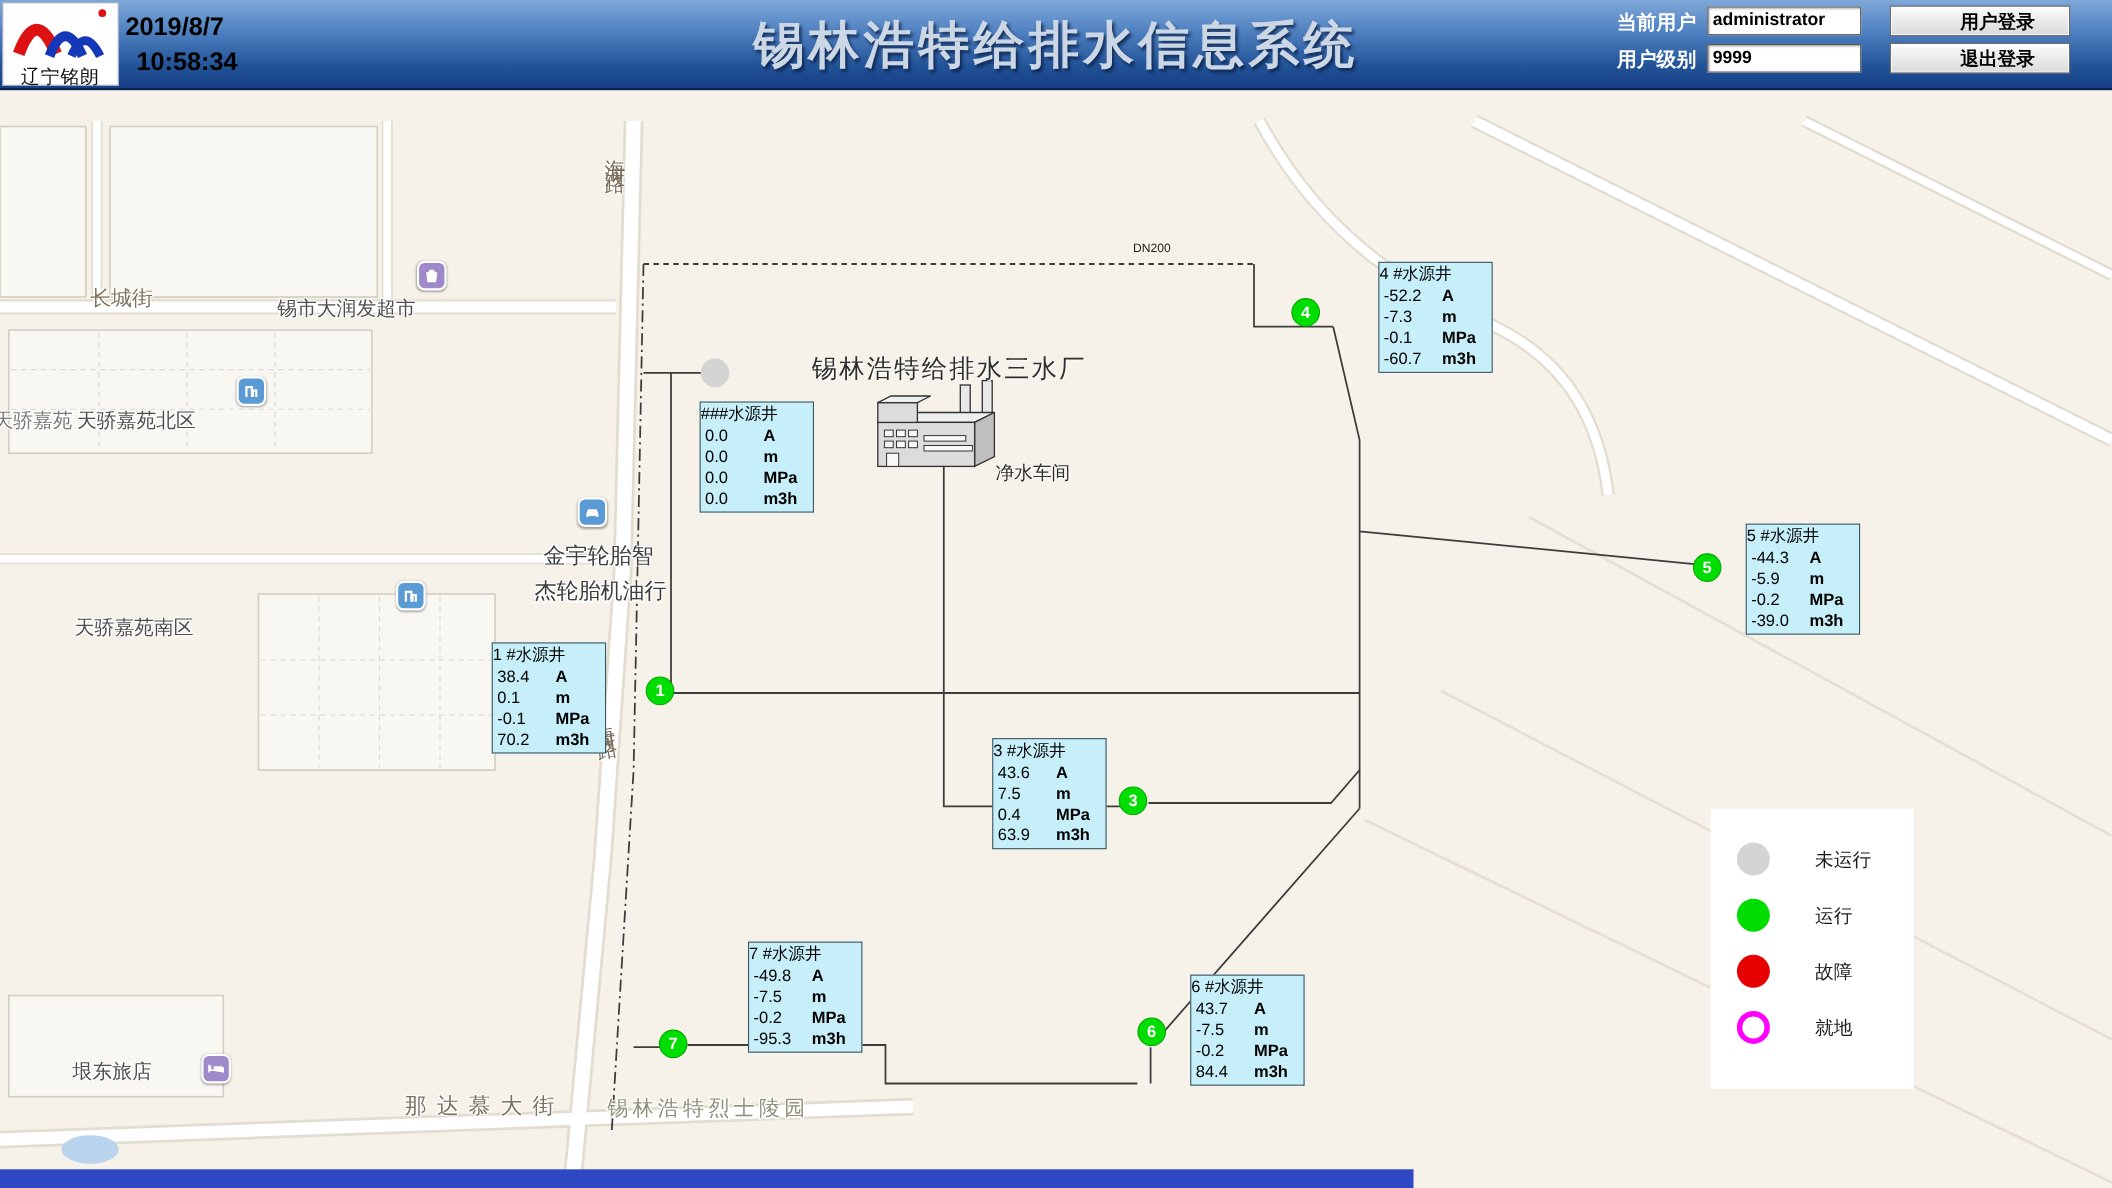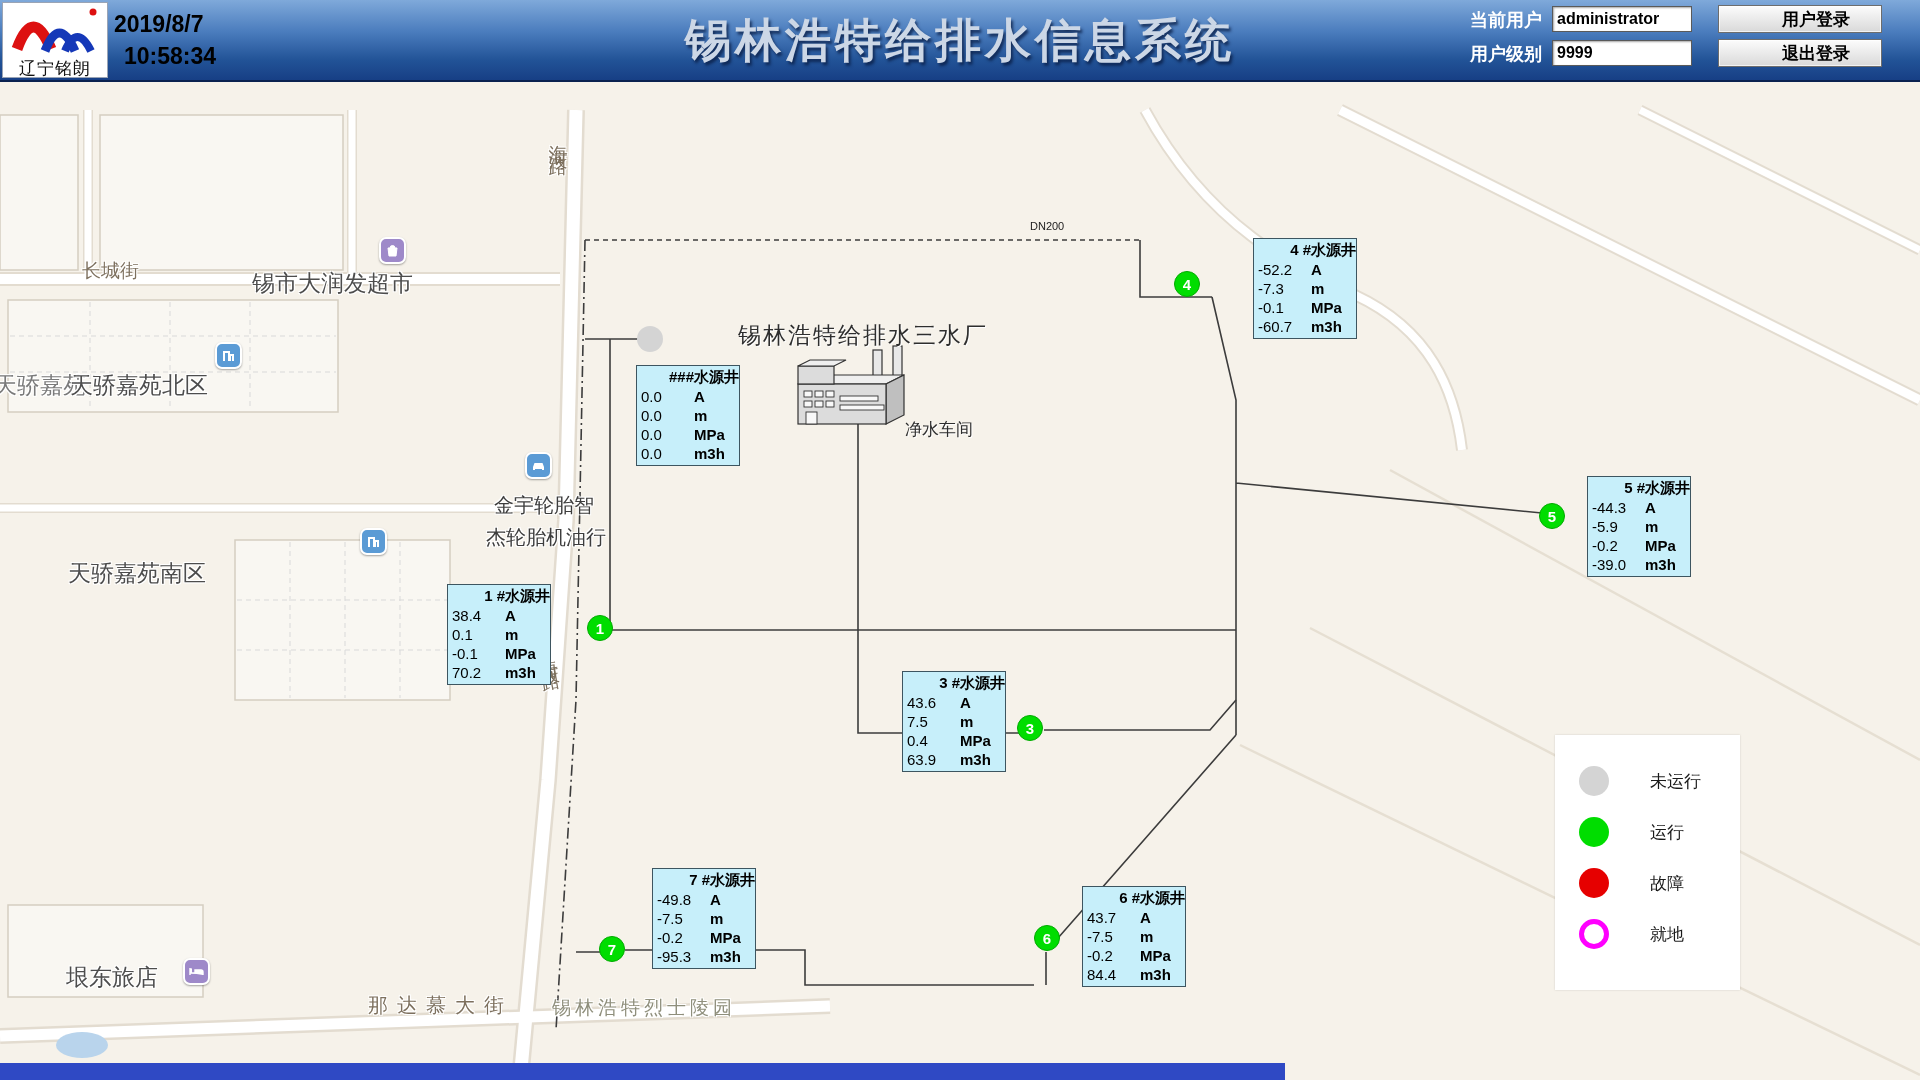--- a/index.html
+++ b/index.html
@@ -25,31 +25,31 @@
            border:1px solid #6d6d6d;box-shadow:inset 0 0 0 1px #ffffffaa;box-sizing:border-box;
            font-weight:bold;font-size:17px;color:#000;display:flex;align-items:center;justify-content:center;cursor:pointer;padding-left:32px;}
   
   #nav{position:absolute;left:0;top:82px;width:1920px;height:28px;background:#5d90ca;
        border-top:1px solid #2a5ca0;box-sizing:border-box;}
   .nav-item{position:absolute;top:4px;font-size:17px;font-weight:bold;color:#000;cursor:pointer;white-space:nowrap;}
   .nav-item.active{color:#00cc00;}
   
   #map-bg{position:absolute;left:0;top:110px;width:1920px;height:970px;background:#f6f2ea;}
   #overlay{position:absolute;left:0;top:0;width:1920px;height:1080px;pointer-events:none;}
-  .maplabel{position:absolute;color:#4d4d4d;font-size:23px;white-space:nowrap;
+  .maplabel{position:absolute;color:#4d4d4d;font-size:18px;white-space:nowrap;
             text-shadow:1px 1px 0 #fff,-1px 1px 0 #fff,1px -1px 0 #fff,-1px -1px 0 #fff;}
   .street{color:#7d705e;font-size:19px;}
   .vert{writing-mode:vertical-rl;letter-spacing:6px;}
   .plant-title{position:absolute;left:738px;top:320px;font-size:23px;color:#2e2e2e;letter-spacing:2px;
                text-shadow:1px 1px 0 #fff;}
   .workshop{position:absolute;left:905px;top:418px;font-size:17px;color:#2e2e2e;text-shadow:1px 1px 0 #fff;}
   .dn{position:absolute;left:1030px;top:220px;font-size:11px;color:#222;}
   
   .panel{position:absolute;width:104px;background:#c7effa;border:1.5px solid #3d5560;box-sizing:border-box;padding:1px 0 2px 0;}
-  .p-title{font-size:15px;color:#000;text-align:right;height:20px;line-height:20px;white-space:nowrap;font-weight:bold;}
+  .p-title{font-size:15px;color:#000;text-align:left;height:20px;line-height:20px;white-space:nowrap;}
   .p-row{display:flex;height:19px;line-height:19px;font-size:15px;color:#000;padding-left:4px;}
   .p-row .v{width:53px;}
   .p-row .u{font-weight:bold;}
   
   .marker{position:absolute;width:26px;height:26px;border-radius:50%;display:flex;align-items:center;
           justify-content:center;font-weight:bold;font-size:15px;color:#fff;cursor:pointer;}
   .marker.green{background:#00dd00;border:1px solid #00aa00;box-sizing:border-box;}
   .marker.gray{background:#d4d4d4;}
   
   .poi{position:absolute;width:27px;height:27px;border-radius:7px;border:2px solid #fff;box-sizing:border-box;
@@ -332,21 +332,21 @@
       </div>
     <div class="p-row">
         <span class="v">-0.2</span>
         <span class="u">MPa</span>
       </div>
     <div class="p-row">
         <span class="v">84.4</span>
         <span class="u">m3h</span>
       </div>
   </div>
-  <div class="panel" style="left:652px;top:856px;margin-top:12px;">
+  <div class="panel" style="left:680px;top:856px;">
     <div class="p-title">7  #水源井</div>
     <div class="p-row">
         <span class="v">-49.8</span>
         <span class="u">A</span>
       </div>
     <div class="p-row">
         <span class="v">-7.5</span>
         <span class="u">m</span>
       </div>
     <div class="p-row">

